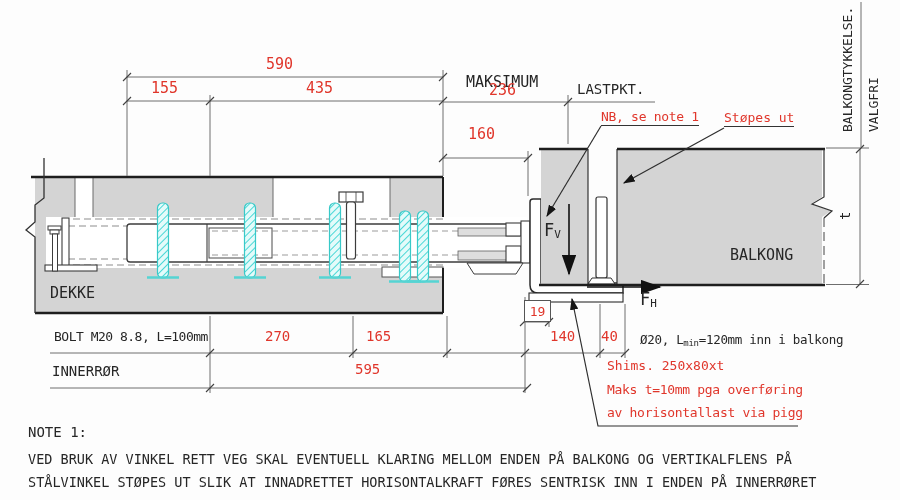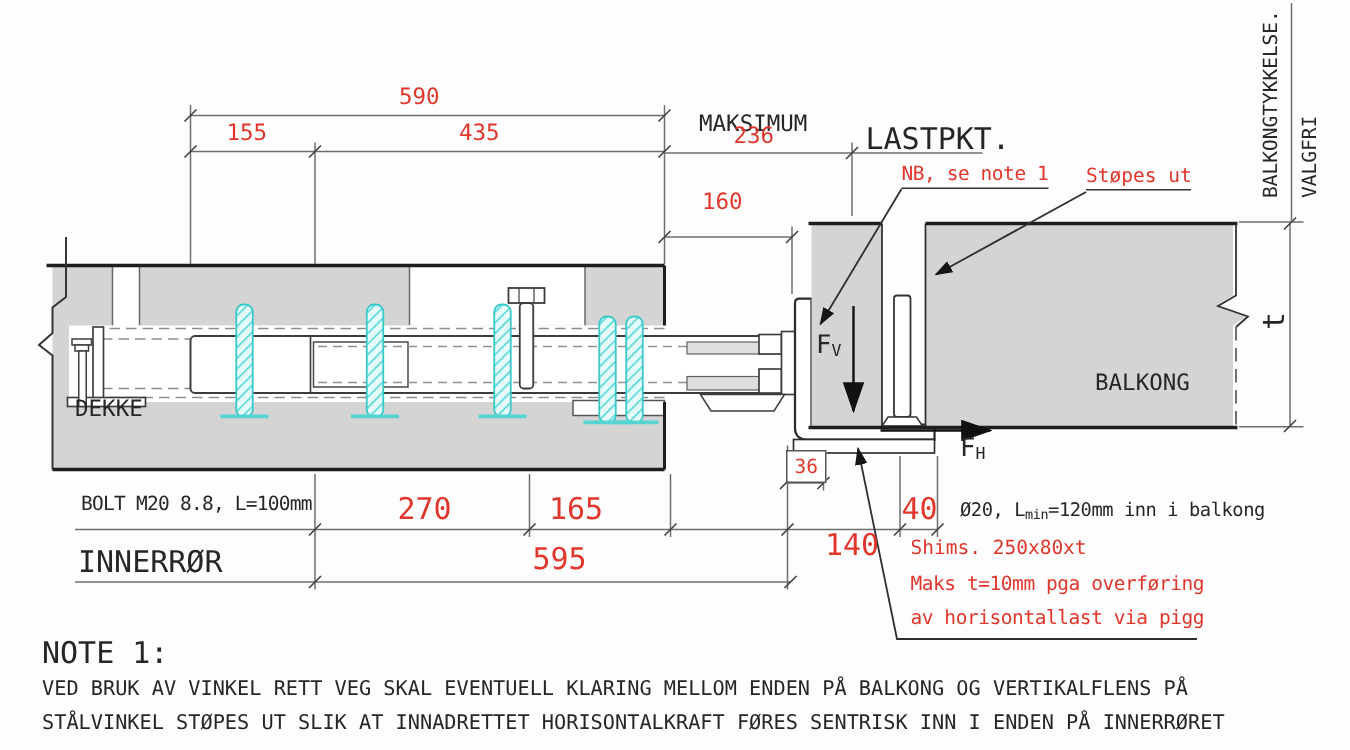--- a/index.html
+++ b/index.html
@@ -1,21 +1,21 @@
 <!DOCTYPE html>
 <html><head>
 <meta charset="utf-8">
 <style>
   html,body{margin:0;padding:0;background:#fff;}
   #stage{position:relative;width:900px;height:500px;background:#fdfdfd;overflow:hidden;
          font-family:"DejaVu Sans Mono", monospace;}
   #linework{position:absolute;left:0;top:0;}
   .t{position:absolute;white-space:nowrap;color:#262626;line-height:1.05;}
   .red{color:#e0362b;}
-  .s15{font-size:15px;} .s14{font-size:20px;} .s13{font-size:13px;}
+  .s15{font-size:15px;} .s14{font-size:14px;} .s13{font-size:13px;}
   .s135{font-size:13.5px;} .s125{font-size:12.5px;}
   .tight{letter-spacing:-0.5px;} .tight2{letter-spacing:-0.3px;}
   .ul{border-bottom:1.2px solid #333;padding-bottom:1px;}
   .sub{font-size:11px;vertical-align:-2px;}
   .subsm{font-size:9px;vertical-align:-2px;margin-top:36px;}
   .big{font-size:17px;}
   .vtext{position:absolute;writing-mode:vertical-rl;transform:rotate(180deg);
          color:#262626;text-align:left;}
   .dimbox{position:absolute;background:#fff;border:1px solid #555;display:flex;
           align-items:center;justify-content:center;}
@@ -206,34 +206,34 @@
 <div class="t s14" style="left:577px;top:82px;">LASTPKT.</div>
 <div class="t s15 red" style="left:468px;top:127px;">160</div>
 
 <div class="t s13 red ul tight2" style="left:601px;top:110px;">NB, se note 1</div>
 <div class="t s13 red ul" style="left:724px;top:111px;">Støpes ut</div>
 
 <div class="vtext s13" style="left:840px;top:4px;height:128px;">BALKONGTYKKELSE.</div>
 <div class="vtext s13" style="left:866px;top:74px;height:58px;">VALGFRI</div>
 <div class="vtext s14 red" style="left:837px;top:206px;height:14px;">t</div>
 
-<div class="t s15" style="left:50px;top:265px;">DEKKE</div>
+<div class="t s15" style="left:50px;top:286px;">DEKKE</div>
 <div class="t s15" style="left:730px;top:248px;">BALKONG</div>
 
 <div class="t big" style="left:544px;top:222px;"><span>F</span><span class="sub">V</span></div>
 <div class="t big" style="left:640px;top:291px;"><span>F</span><span class="sub">H</span></div>
 
 <div class="dimbox" style="left:524px;top:300px;width:25px;height:20px;">
-  <span class="s13 red">36</span>
+  <span class="s13 red">19</span>
 </div>
 
 <div class="t s13 tight" style="left:54px;top:330px;">BOLT M20 8.8, L=100mm</div>
 <div class="t s14 red" style="left:265px;top:329px;">270</div>
 <div class="t s14 red" style="left:366px;top:329px;">165</div>
-<div class="t s14 red" style="left:550px;top:329px;margin-top:24px;">140</div>
+<div class="t s14 red" style="left:550px;top:329px;">140</div>
 <div class="t s14 red" style="left:601px;top:329px;">40</div>
 <div class="t s14" style="left:52px;top:364px;">INNERRØR</div>
 <div class="t s14 red" style="left:355px;top:362px;">595</div>
 
 <div class="t s125 tight2" style="left:640px;top:333px;"><span>Ø20, L</span><span class="subsm">min</span><span>=120mm inn i balkong</span></div>
 
 <div class="t s13 red" style="left:607px;top:359px;">Shims. 250x80xt</div>
 <div class="t s13 red tight2" style="left:607px;top:383px;">Maks t=10mm pga overføring</div>
 <div class="t s13 red tight2" style="left:607px;top:406px;">av horisontallast via pigg</div>
 

